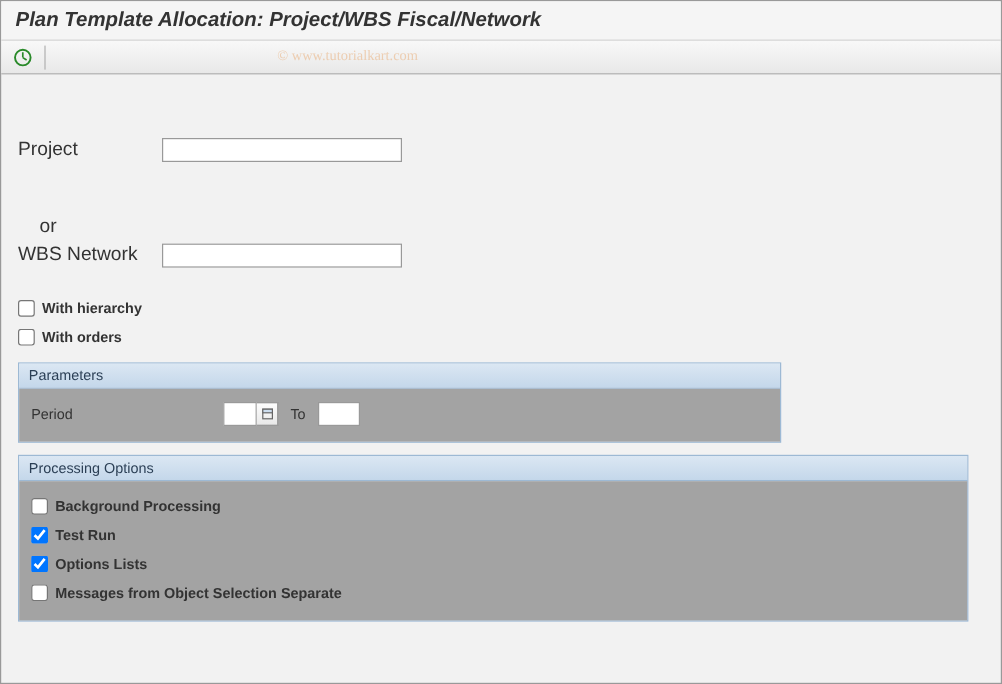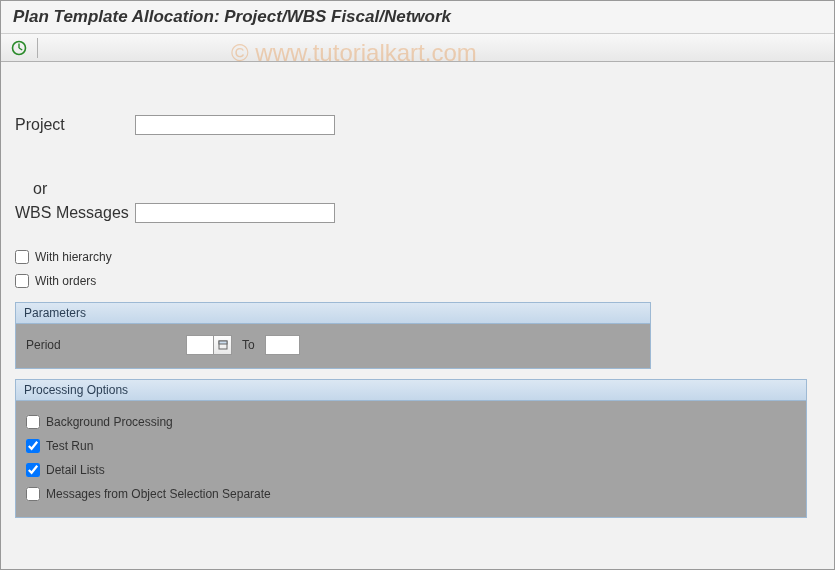--- a/index.html
+++ b/index.html
@@ -47,25 +47,25 @@
       background: #b0b0b0;
       margin: 0 6px;
     }
     .content {
       padding: 18px 14px;
     }
     .watermark {
       position: absolute;
       top: 38px;
       left: 230px;
-      font-size: 24px;
+      font-size: 12px;
       color: rgba(230,140,60,0.35);
       z-index: 100;
       pointer-events: none;
-      font-family: Liberation Sans, sans-serif;
+      font-family: Liberation Serif, serif;
     }
     .form-row {
       display: flex;
       align-items: center;
       min-height: 26px;
       margin-bottom: 2px;
     }
     .form-label {
       width: 120px;
       font-size: 16px;
@@ -105,20 +105,21 @@
     }
     .check {
       width: 14px;
       height: 14px;
       margin-right: 6px;
       cursor: pointer;
     }
     .check-label {
       font-size: 12px;
       color: #333;
+      font-weight: bold;
     }
     .group {
       border: 1px solid #9db9d4;
       margin-top: 10px;
       background: #edf1f7;
     }
     .group-header {
       background: linear-gradient(#dbe7f3,#c4d7ea);
       border-bottom: 1px solid #9db9d4;
       padding: 3px 8px;
@@ -171,21 +172,21 @@
   <div class="form-row">
     <div class="form-label">Project</div>
     <input type="text" class="text-input w200" value="" style="">
   </div>
 
   <div class="form-row">
     <div class="form-label indent">or</div>
   </div>
 
   <div class="form-row">
-    <div class="form-label">WBS Messages</div>
+    <div class="form-label">WBS Network</div>
     <input type="text" class="text-input w200" value="" style="">
   </div>
 
   <div class="gap"></div>
 
   <div class="check-row">
     <input type="checkbox" class="check" style="">
     <span class="check-label">With hierarchy</span>
   </div>
 
@@ -220,21 +221,21 @@
       <div class="check-row">
         <input type="checkbox" class="check" style="">
         <span class="check-label">Background Processing</span>
       </div>
       <div class="check-row">
         <input type="checkbox" class="check" checked="" style="">
         <span class="check-label">Test Run</span>
       </div>
       <div class="check-row">
         <input type="checkbox" class="check" checked="" style="">
-        <span class="check-label">Detail Lists</span>
+        <span class="check-label">Options Lists</span>
       </div>
       <div class="check-row">
         <input type="checkbox" class="check" style="">
         <span class="check-label">Messages from Object Selection Separate</span>
       </div>
     </div>
   </div>
 
 </div>
 

